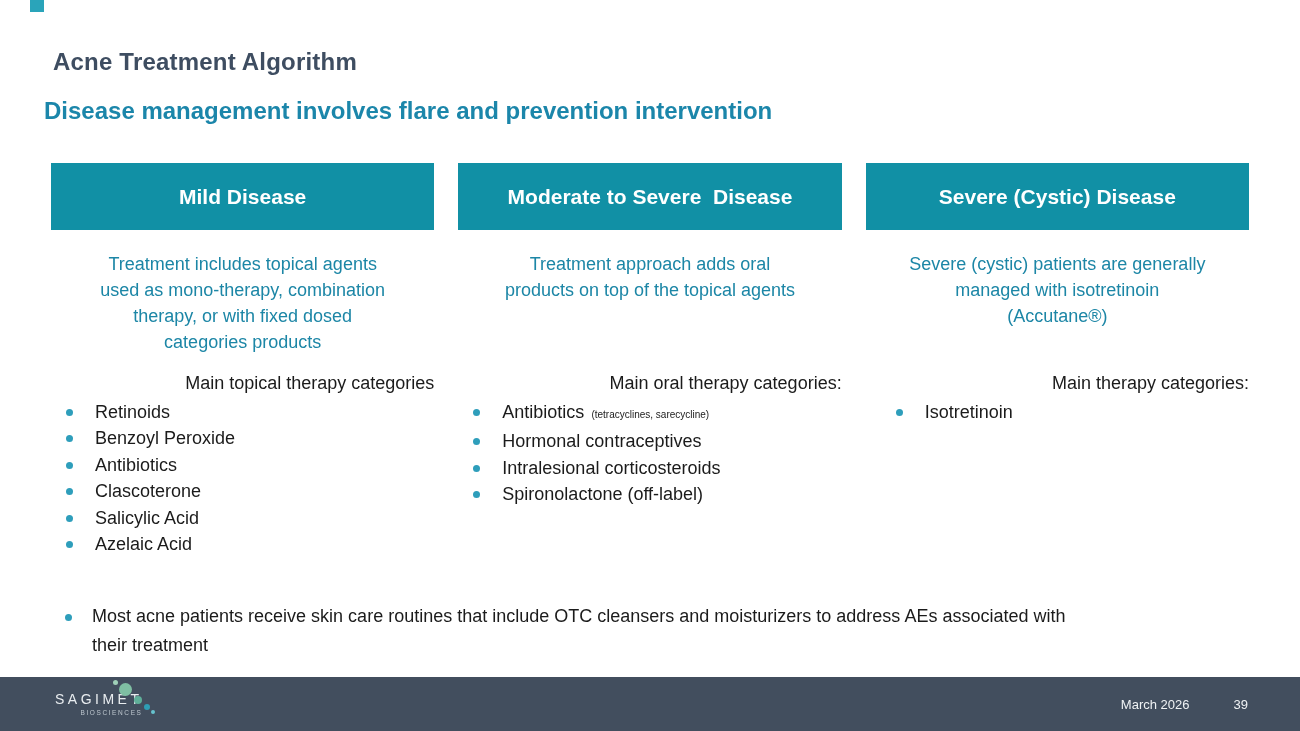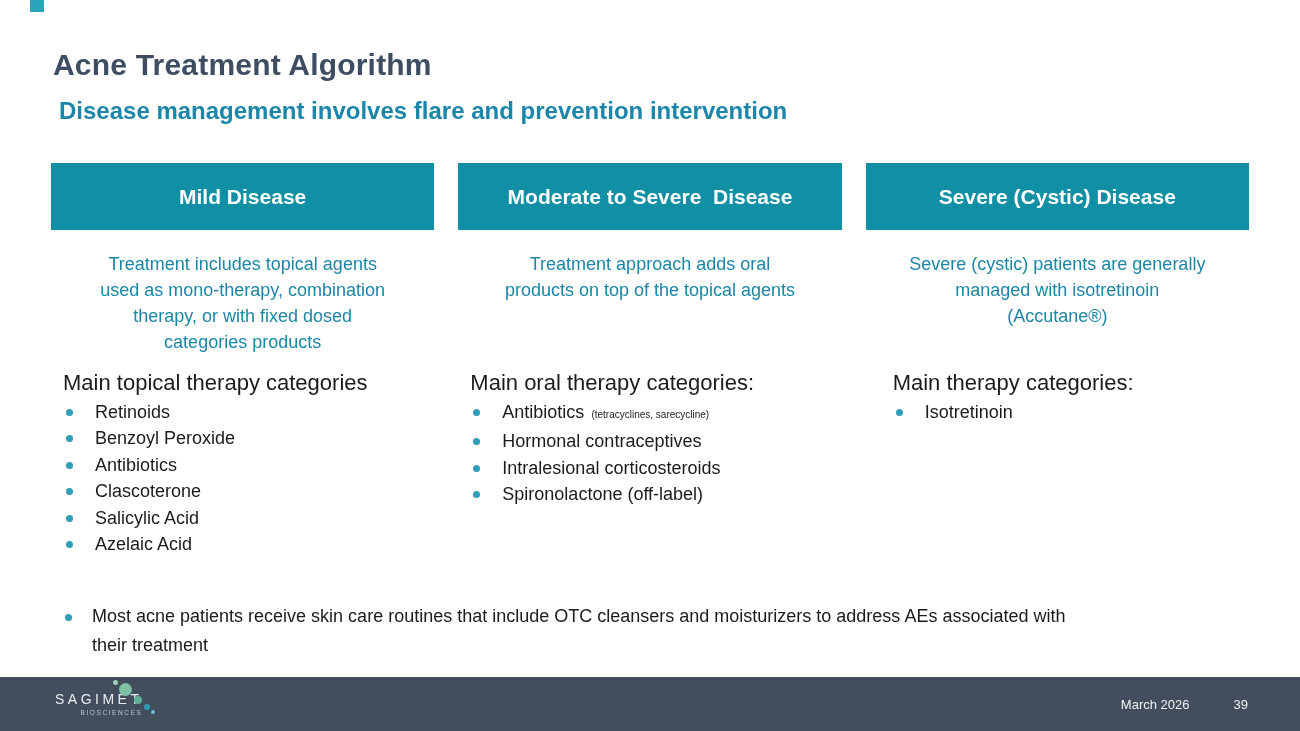--- a/index.html
+++ b/index.html
@@ -1,30 +1,30 @@
 <!DOCTYPE html>
 <html><head>
 <meta charset="utf-8">
 <style>
   html,body{margin:0;padding:0;}
   body{width:1300px;height:731px;font-family:"Liberation Sans",sans-serif;background:#ffffff;}
   .slide{position:relative;width:1300px;height:731px;background:#ffffff;overflow:hidden;}
 
   .accent-square{position:absolute;left:30px;top:0;width:14px;height:12px;background:#2aa4ba;}
 
-  .title{position:absolute;left:53px;top:48px;margin:0;font-size:30px;font-weight:bold;color:#3e4d61;letter-spacing:.2px;}
-  .subtitle{position:absolute;left:59px;top:97px;margin:0;font-size:24px;font-weight:bold;color:#1b86aa;}
+  .title{position:absolute;left:53px;top:48px;margin:0;font-size:24px;font-weight:bold;color:#3e4d61;letter-spacing:.2px;}
+  .subtitle{position:absolute;left:44px;top:97px;margin:0;font-size:24px;font-weight:bold;color:#1b86aa;}
 
   .columns{position:absolute;left:51px;top:163px;width:1198px;display:grid;grid-template-columns:1fr 1fr 1fr;gap:24px;}
   .col{position:relative;}
   .col-bar{height:67px;background:#1190a5;display:flex;align-items:center;justify-content:center;}
   .bar-label{color:#ffffff;font-size:21px;font-weight:bold;white-space:pre;}
   .col-desc{margin-top:18px;height:124px;padding-top:3px;box-sizing:border-box;text-align:center;
             color:#1c86a6;font-weight:normal;font-size:18px;line-height:26px;}
-  .list-title{font-size:22px;color:#1b1b1b;margin:0 0 5px 12px;line-height:22px;}
+  .list-title{font-size:18px;color:#1b1b1b;margin:0 0 5px 12px;line-height:22px;text-align:right;}
   ul.list{list-style:none;margin:0 0 0 12px;padding:0;}
   .col-indent .list-title{margin-left:27px;}
   .col-indent ul.list{margin-left:27px;}
   ul.list li{position:relative;padding-left:32px;font-size:18px;color:#1b1b1b;line-height:26.4px;}
   ul.list li::before{content:"";position:absolute;left:3px;top:10px;width:7px;height:7px;border-radius:50%;background:#2e9ebb;}
   .note{font-size:10px;margin-left:2px;}
 
   .footnote{position:absolute;left:62px;top:602px;width:1170px;padding-left:30px;box-sizing:border-box;
             font-size:18px;line-height:29px;color:#1b1b1b;}
   .footnote::before{content:"";position:absolute;left:3px;top:12px;width:7px;height:7px;border-radius:50%;background:#2e9ebb;}

